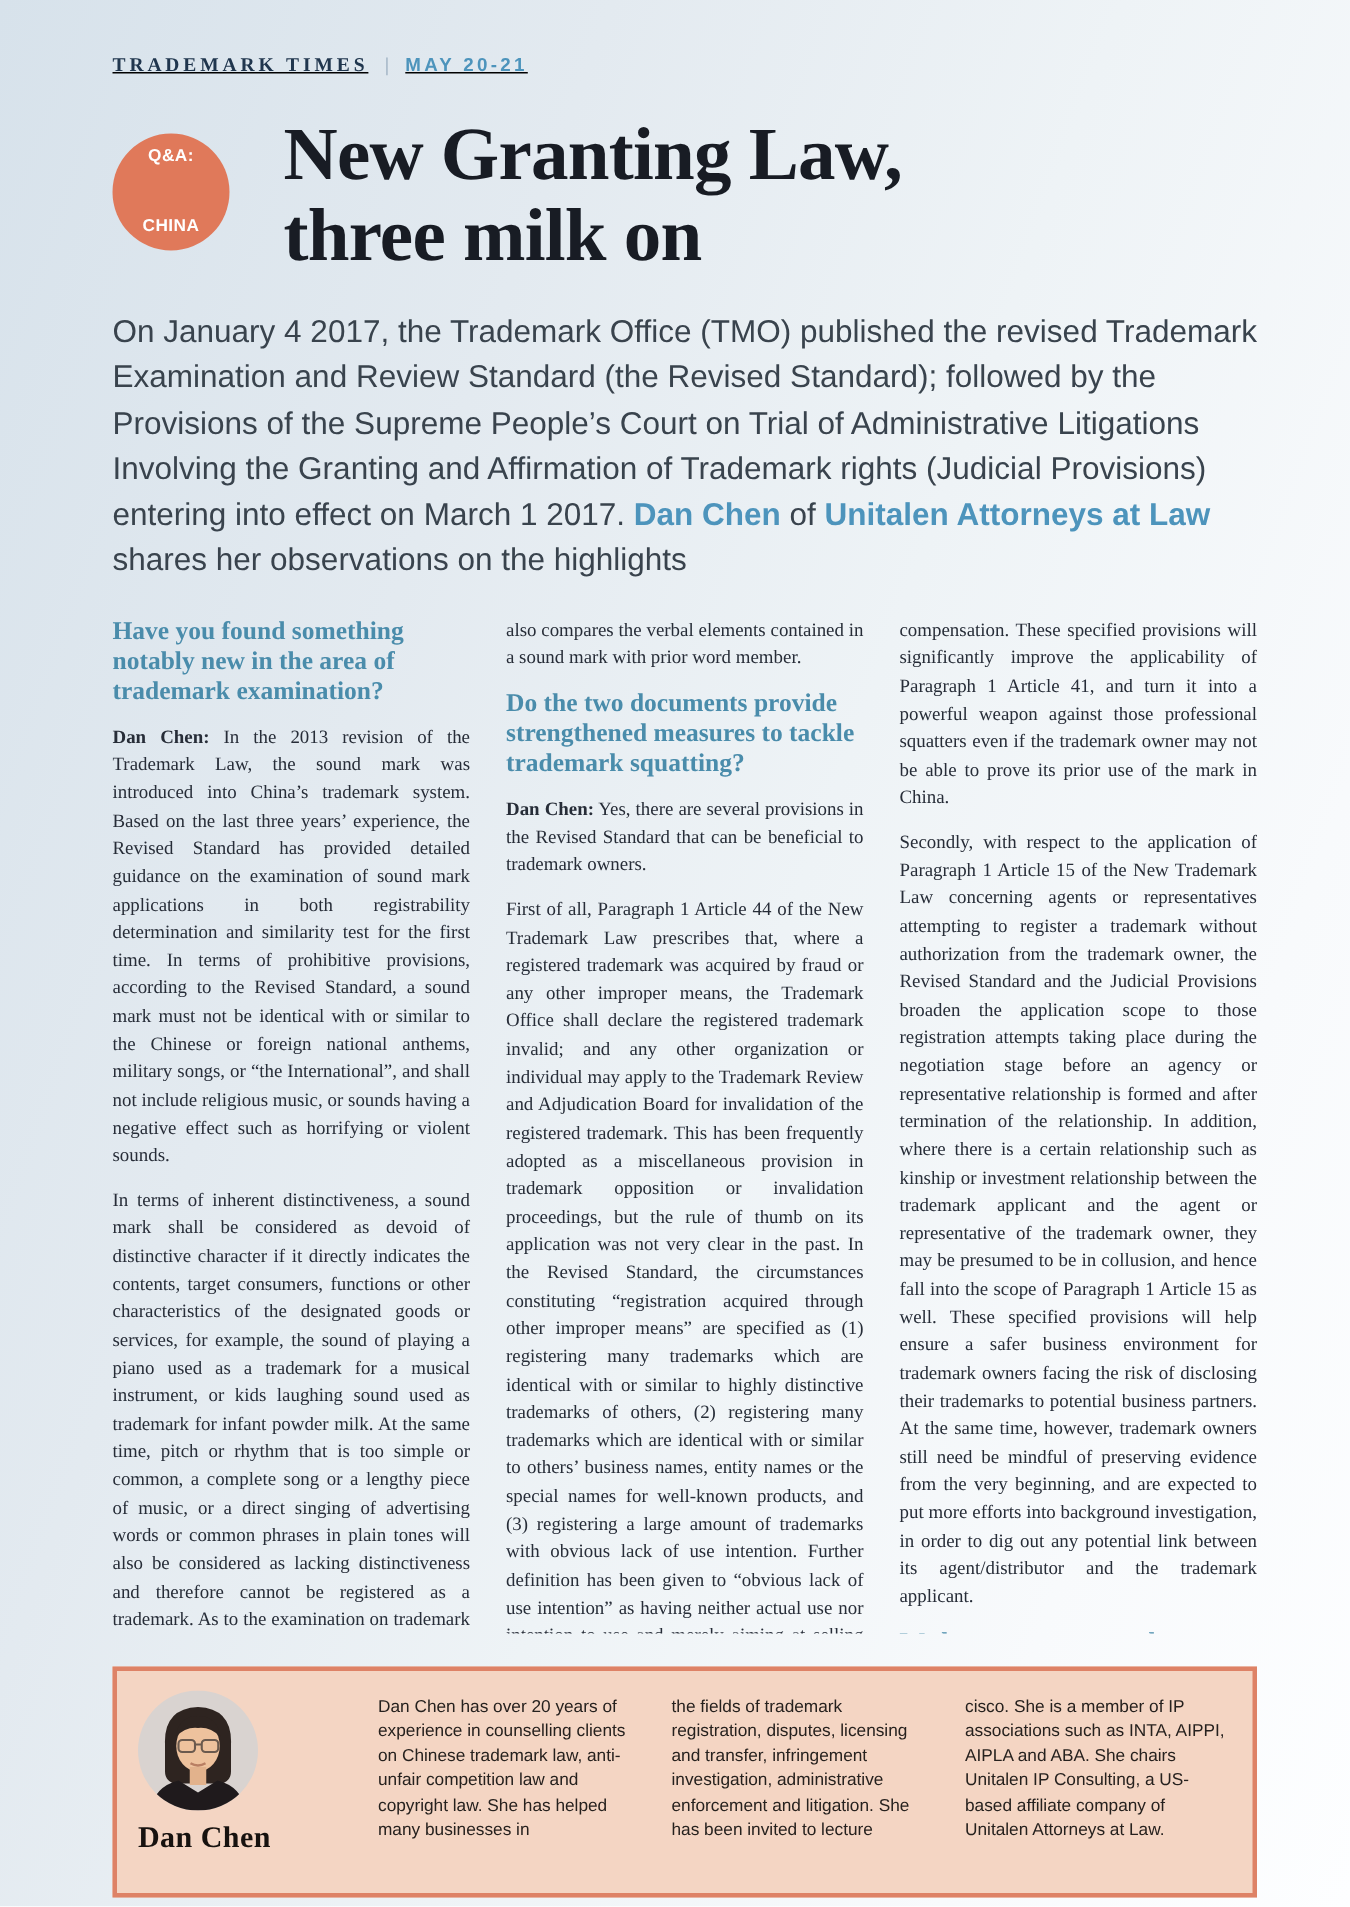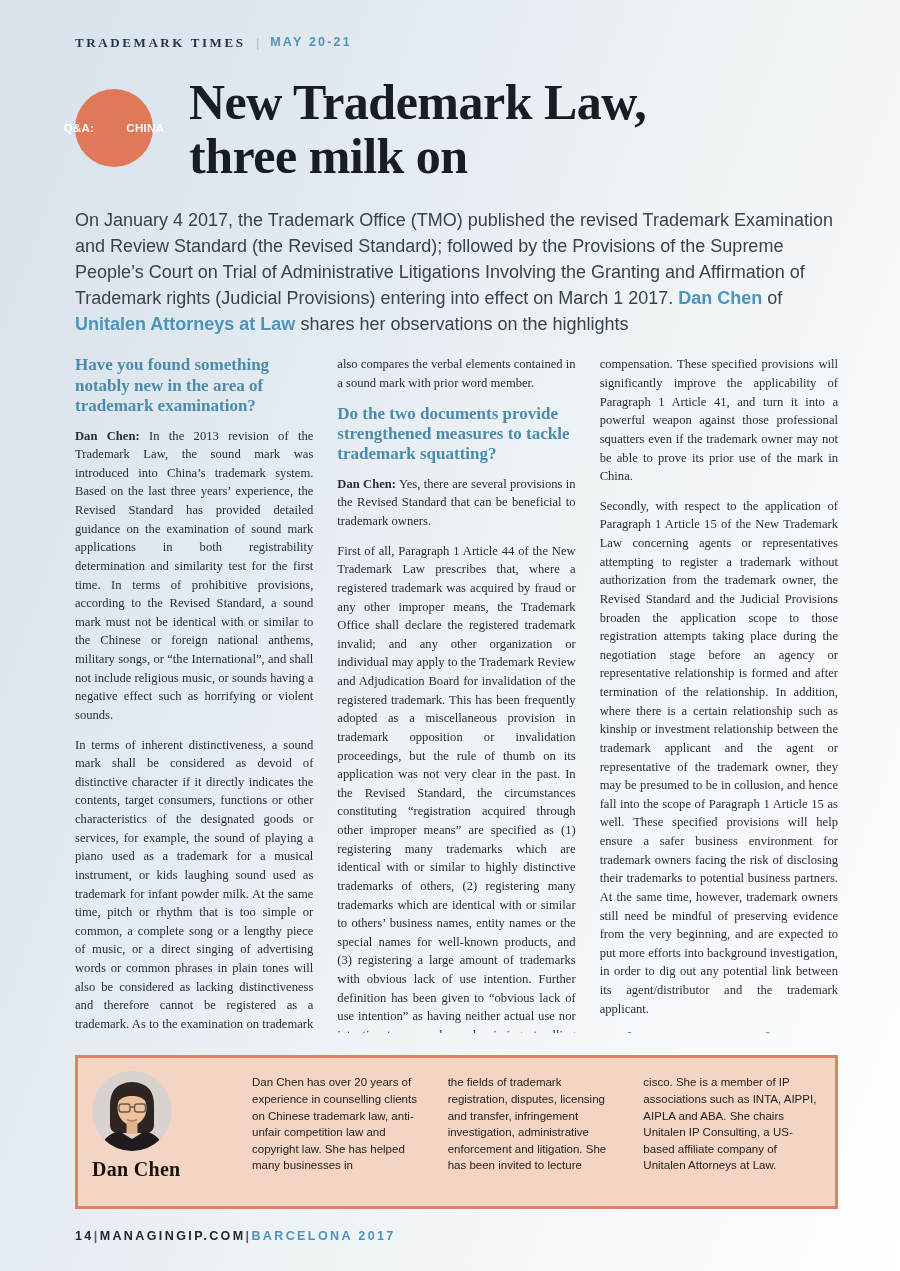--- a/index.html
+++ b/index.html
@@ -3,33 +3,33 @@
 <meta charset="utf-8">
 <style>
   html,body{margin:0;padding:0;background:#ffffff;}
   .page{
     width:900px;height:1271px;box-sizing:border-box;overflow:hidden;position:relative;
     padding:35px 62px 0 75px;
     background:linear-gradient(110deg,#d7e2eb 0%,#e3eaf0 30%,#eef3f6 55%,#f8fafc 80%,#fdfeff 100%);
     font-family:"Liberation Serif",serif;
   }
   
-  .masthead{display:flex;align-items:flex-start;gap:11px;}
+  .masthead{display:flex;align-items:center;gap:11px;text-decoration:underline;}
   .brand{font-weight:bold;font-size:13px;letter-spacing:2.6px;color:#20364e;}
   .m-sep{color:#8aa0b5;font-size:13px;}
   .m-date{font-family:"Liberation Sans",sans-serif;font-weight:bold;font-size:12.5px;letter-spacing:2.2px;color:#4d94bc;}
   
   .title-block{display:flex;margin-top:24px;align-items:flex-start;}
   .badge{width:78px;height:78px;border-radius:50%;background:#e0795a;color:#fff;flex:none;margin-top:14px;
-    display:flex;flex-direction:row;align-items:center;justify-content:center;
+    display:flex;flex-direction:column;align-items:center;justify-content:center;
     font-family:"Liberation Sans",sans-serif;font-weight:bold;font-size:11.5px;line-height:1.3;letter-spacing:.3px;gap:32px;}
   .title{margin:0 0 0 36px;font-weight:bold;font-size:50px;line-height:1.08;color:#181c24;letter-spacing:-.5px;}
   .title span{display:block;}
   
-  .intro{margin-top:24px;font-family:"Liberation Sans",sans-serif;font-size:18px;line-height:1.45;color:#39434d;}
+  .intro{margin-top:24px;font-family:"Liberation Sans",sans-serif;font-size:21px;line-height:1.45;color:#39434d;}
   .blue-bold{color:#4d94bc;font-weight:bold;}
   
   .columns{display:flex;gap:24px;margin-top:16px;height:678px;overflow:hidden;}
   .col{flex:1;min-width:0;color:#272d38;font-size:12.6px;line-height:1.48;text-align:justify;hyphens:auto;}
   .col p{margin:0 0 11px;}
   .q-heading{font-weight:bold;font-size:17px;line-height:1.18;color:#4a8cab;text-align:left;margin:0 0 11px;hyphens:auto;}
   .speaker{font-weight:bold;}
   
   .bio-box{margin-top:22px;height:154px;box-sizing:border-box;display:flex;gap:22px;
     background:#f4d5c3;border:3px solid #de8266;padding:13px 18px 10px 14px;}
@@ -53,21 +53,21 @@
     <span class="m-sep">|</span>
     <span class="m-date">MAY 20-21</span>
   </div>
 
   <div class="title-block">
     <div class="badge">
       <span>Q&amp;A:</span>
       <span>CHINA</span>
     </div>
     <h1 class="title">
-      <span>New Trademark Law,</span>
+      <span>New Granting Law,</span>
       <span>three milk on</span>
     </h1>
   </div>
 
   <p class="intro"><span>On January 4 2017, the Trademark Office (TMO) published the revised Trademark Examination and Review Standard (the Revised Standard); followed by the Provisions of the Supreme People’s Court on Trial of Administrative Litigations Involving the Granting and Affirmation of Trademark rights (Judicial Provisions) entering into effect on March 1 2017. </span><span class="blue-bold">Dan Chen</span><span> of </span><span class="blue-bold">Unitalen Attorneys at Law</span><span> shares her observations on the highlights</span></p>
 
   <div class="columns">
 
     <div class="col">
       <h2 class="q-heading">Have you found something notably new in the area of trademark examination?</h2>

